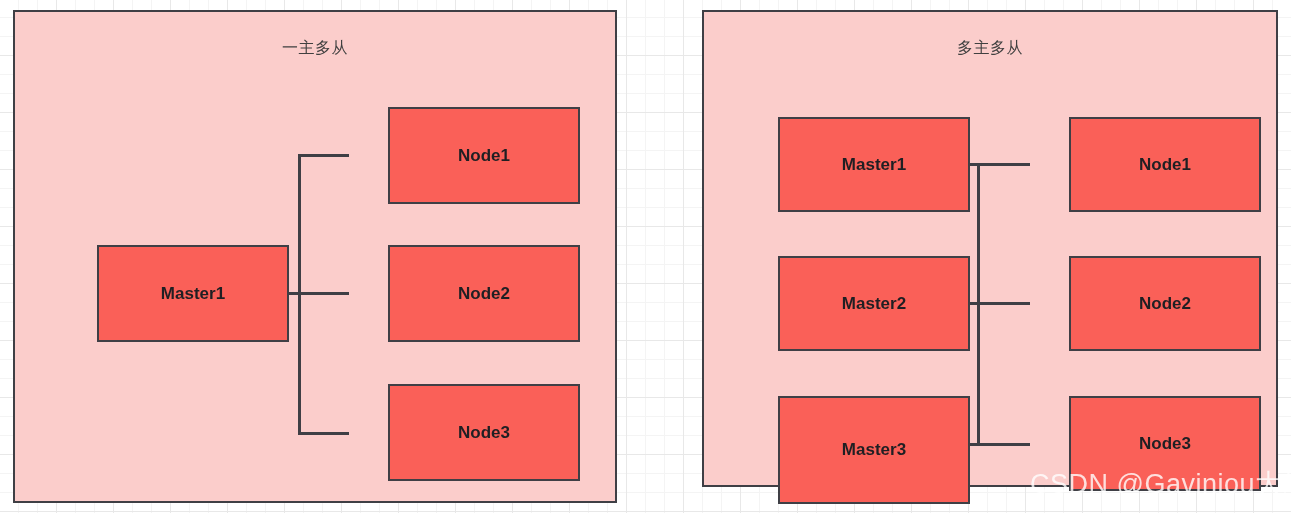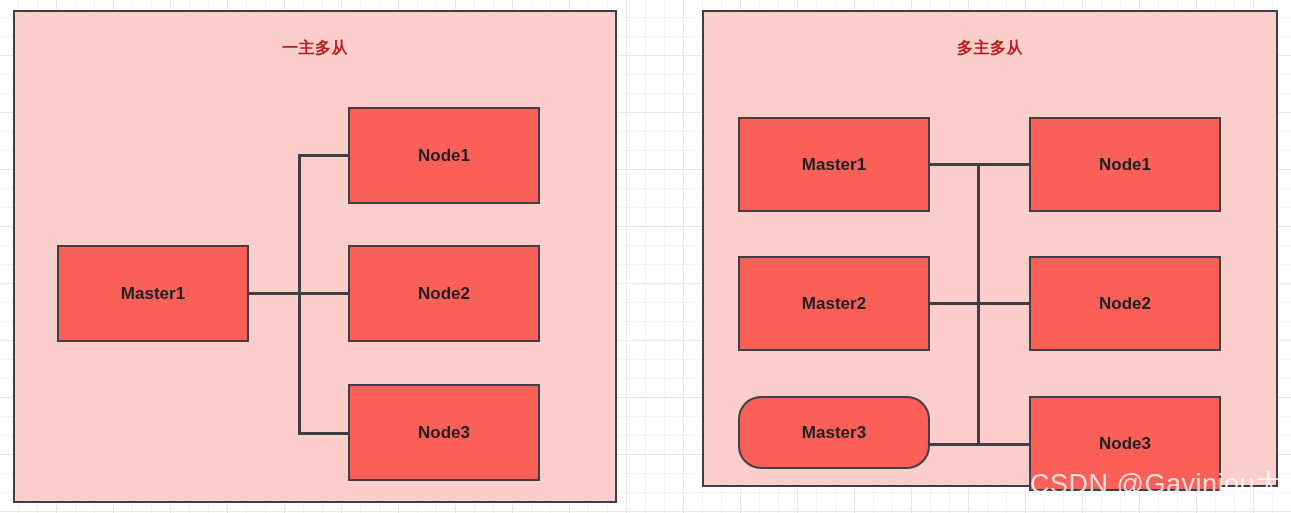--- a/index.html
+++ b/index.html
@@ -36,38 +36,39 @@
     border: 2.5px solid #3f3f45;
   }
 
   .panel-title {
     position: absolute;
     top: 28px;
     left: 0;
     right: 0;
     text-align: center;
     font-size: 16px;
-    font-weight: 700;
-    color: #b91c1c;
+    font-weight: 400;
+    color: #404040;
     letter-spacing: 0.5px;
     line-height: 1;
   }
 
   .node-box {
     position: absolute;
     box-sizing: border-box;
     background: #fa6058;
     border: 2.5px solid #3f3f45;
     display: flex;
     align-items: center;
     justify-content: center;
     font-size: 17px;
     font-weight: 700;
     color: #1f1f23;
     z-index: 3;
+    margin-left: 40px;
   }
 
   .conn {
     position: absolute;
     background: #3f3f45;
     z-index: 1;
   }
   .conn.h { height: 2.5px; }
   .conn.v { width: 2.5px; }
 
@@ -99,18 +100,18 @@
     <div class="node-box" style="left: 348px; top: 384px; width: 192px; height: 97px;">Node3</div>
     <div class="panel" style="left: 702px; top: 10px; width: 576px; height: 477px;">
       <div class="panel-title">多主多从</div>
     </div>
     <div class="conn v" style="left: 977px; top: 163px; height: 281px;"></div>
     <div class="conn h" style="left: 929px; top: 163px; width: 101px;"></div>
     <div class="conn h" style="left: 929px; top: 302px; width: 101px;"></div>
     <div class="conn h" style="left: 929px; top: 443px; width: 101px;"></div>
     <div class="node-box" style="left: 738px; top: 117px; width: 192px; height: 95px;">Master1</div>
     <div class="node-box" style="left: 738px; top: 256px; width: 192px; height: 95px; text-align: right;">Master2</div>
-    <div class="node-box" style="left: 738px; top: 396px; width: 192px; height: 73px; border-radius: 23px;">Master3</div>
+    <div class="node-box" style="left: 738px; top: 396px; width: 192px; height: 108px;">Master3</div>
     <div class="node-box" style="left: 1029px; top: 117px; width: 192px; height: 95px;">Node1</div>
     <div class="node-box" style="left: 1029px; top: 256px; width: 192px; height: 95px;">Node2</div>
     <div class="node-box" style="left: 1029px; top: 396px; width: 192px; height: 95px;">Node3</div>
     <div class="watermark" style="left: 1030px; top: 466px;">CSDN @Gavinjou大笨象</div>
   </div>
 
 </body></html>

